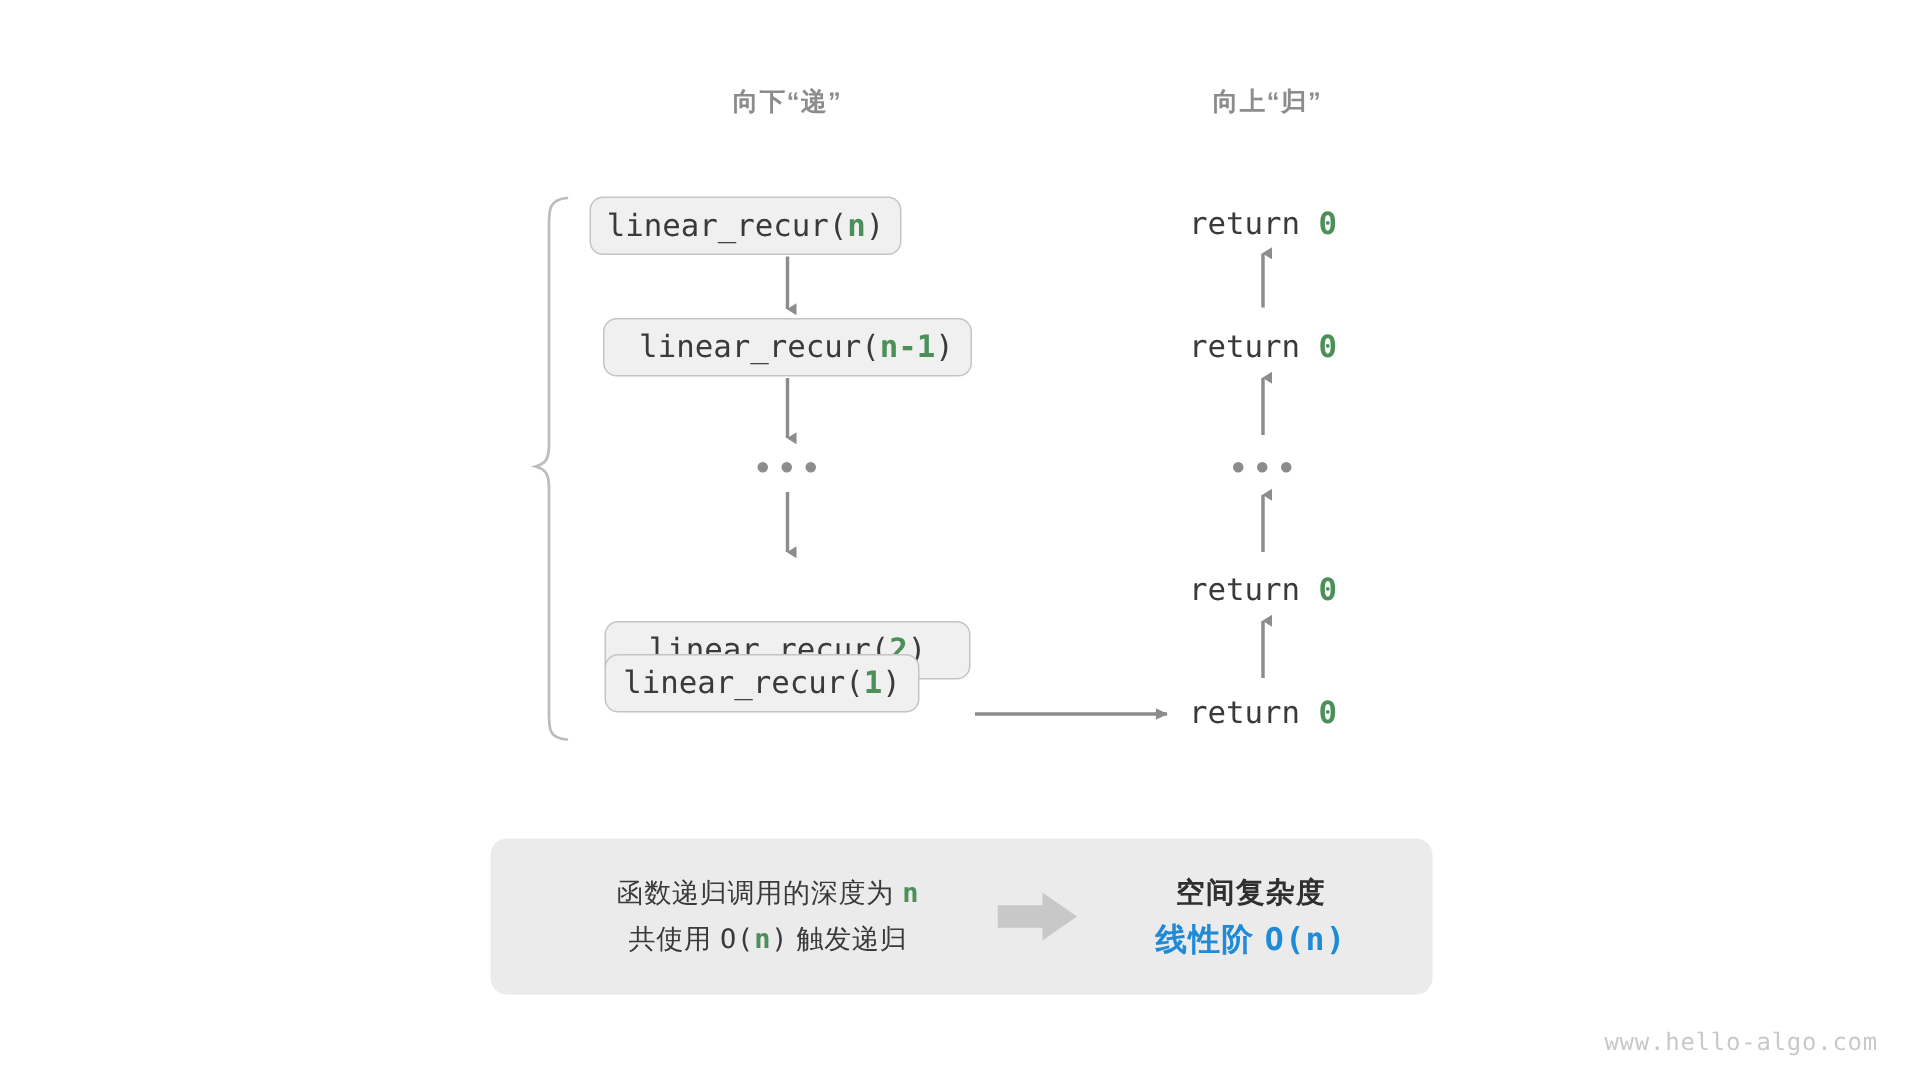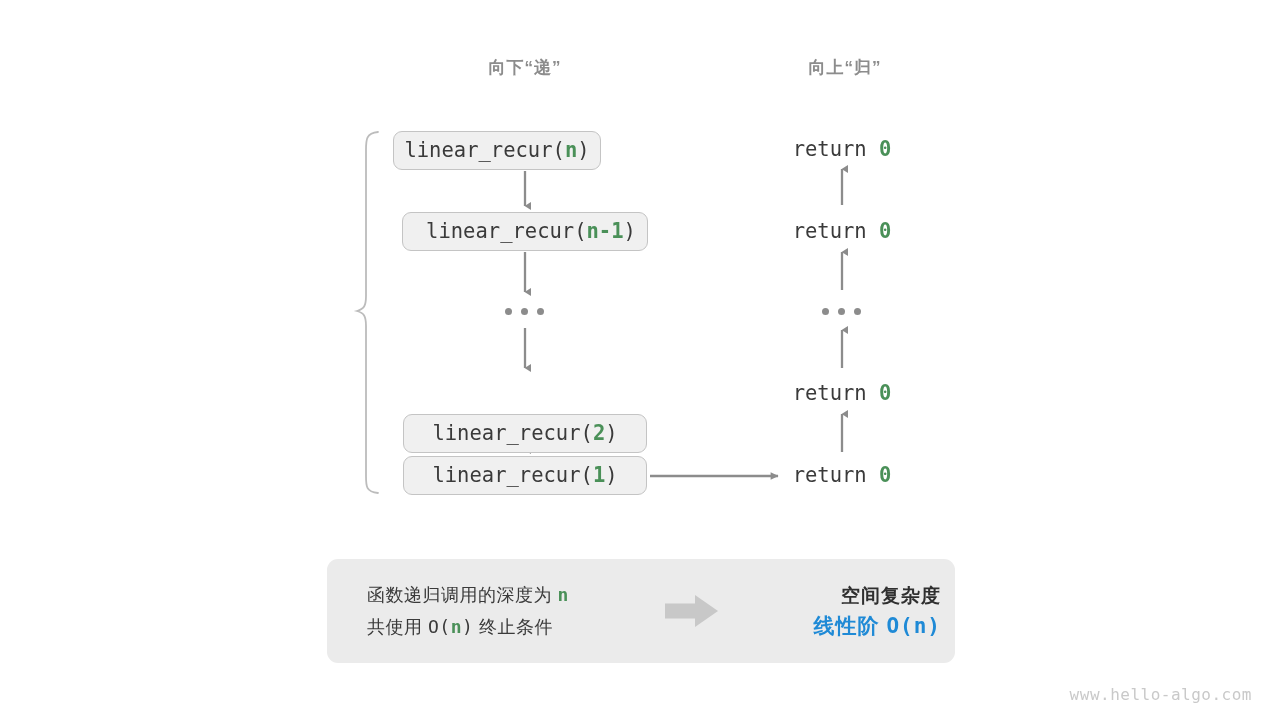--- a/index.html
+++ b/index.html
@@ -137,20 +137,21 @@
     height: 104px;
     background: #ebebeb;
     border-radius: 11px;
     display: flex;
     align-items: center;
   }
   #summary-left {
     width: 330px;
     padding-left: 40px;
     box-sizing: border-box;
+    text-align: center;
   }
   #summary-left .line {
     font-size: 18px;
     color: #3a3a3a;
     line-height: 31px;
     letter-spacing: 0.5px;
     white-space: nowrap;
   }
   .mono-var {
     font-family: "DejaVu Sans Mono", "Liberation Mono", monospace;
@@ -162,21 +163,21 @@
     color: #3a3a3a;
   }
   #summary-arrow {
     width: 70px;
     display: flex;
     justify-content: center;
     align-items: center;
   }
   #summary-right {
     flex: 1;
-    text-align: right;
+    text-align: center;
     padding-right: 14px;
   }
   #summary-right .title {
     font-size: 19px;
     font-weight: bold;
     color: #2f2f2f;
     letter-spacing: 1px;
     line-height: 30px;
   }
   #summary-right .value {
@@ -254,21 +255,21 @@
   </div>
 
   <div class="call-box" style="left:402px; top:212px; width:246px;padding-left:12px;">
     <span>linear_recur(</span><span class="arg">n-1</span><span>)</span>
   </div>
 
   <div class="call-box" style="left:403px; top:374px; width:244px;margin-top:40px;">
     <span>linear_recur(</span><span class="arg">2</span><span>)</span>
   </div>
 
-  <div class="call-box" style="left:403px; top:456px; width:244px;">
+  <div class="call-box" style="left:403px; top:436px; width:210px;">
     <span>linear_recur(</span><span class="arg">1</span><span>)</span>
   </div>
 
   <div class="dots" style="left:505px; top:308px;">
     <i></i>
     <i></i>
     <i></i>
   </div>
 
   <div class="ret-label" style="left:722px; top:137px; width:240px;">
@@ -299,21 +300,21 @@
 
 
 
   <div id="summary-panel">
 
     <div id="summary-left">
       <div class="line">
         <span>函数递归调用的深度为 </span><span class="mono-var">n</span>
       </div>
       <div class="line">
-        <span>共使用 </span><span class="mono-plain">O(</span><span class="mono-var">n</span><span class="mono-plain">)</span><span> 终止条件</span>
+        <span>共使用 </span><span class="mono-plain">O(</span><span class="mono-var">n</span><span class="mono-plain">)</span><span> 触发递归</span>
       </div>
     </div>
 
     <div id="summary-arrow">
       <svg width="54" height="34" viewBox="0 0 54 34" xmlns="http://www.w3.org/2000/svg">
         <path d="M0,9.5 L30,9.5 L30,1 L53,17 L30,33 L30,24.5 L0,24.5 Z" fill="#c8c8c8"></path>
       </svg>
     </div>
 
     <div id="summary-right">

